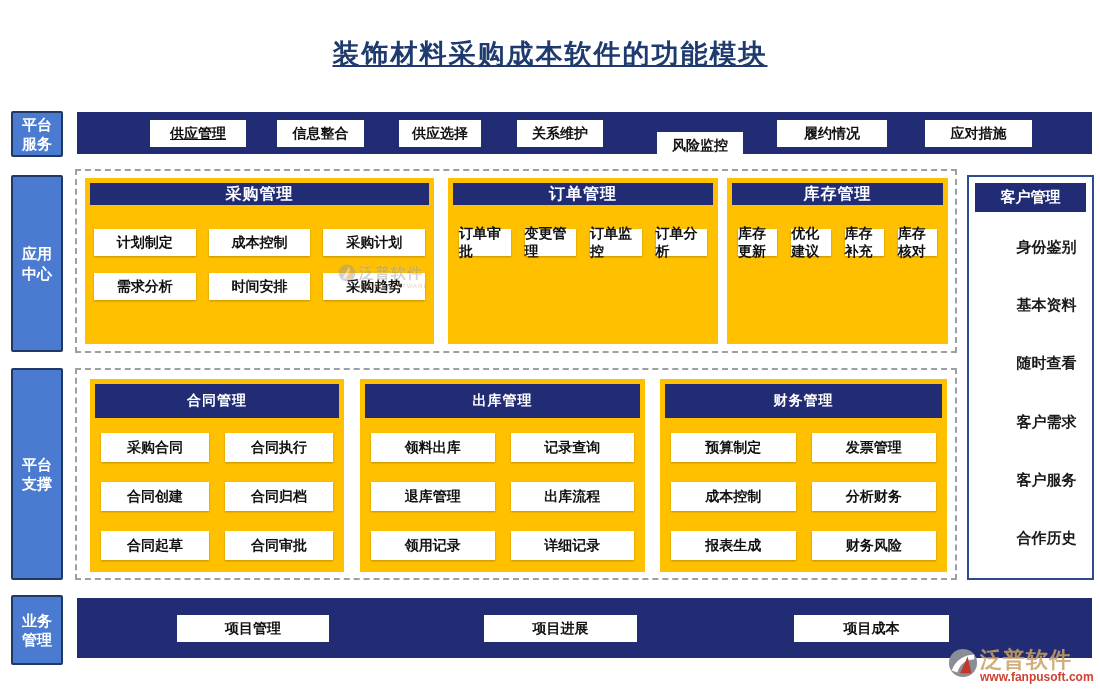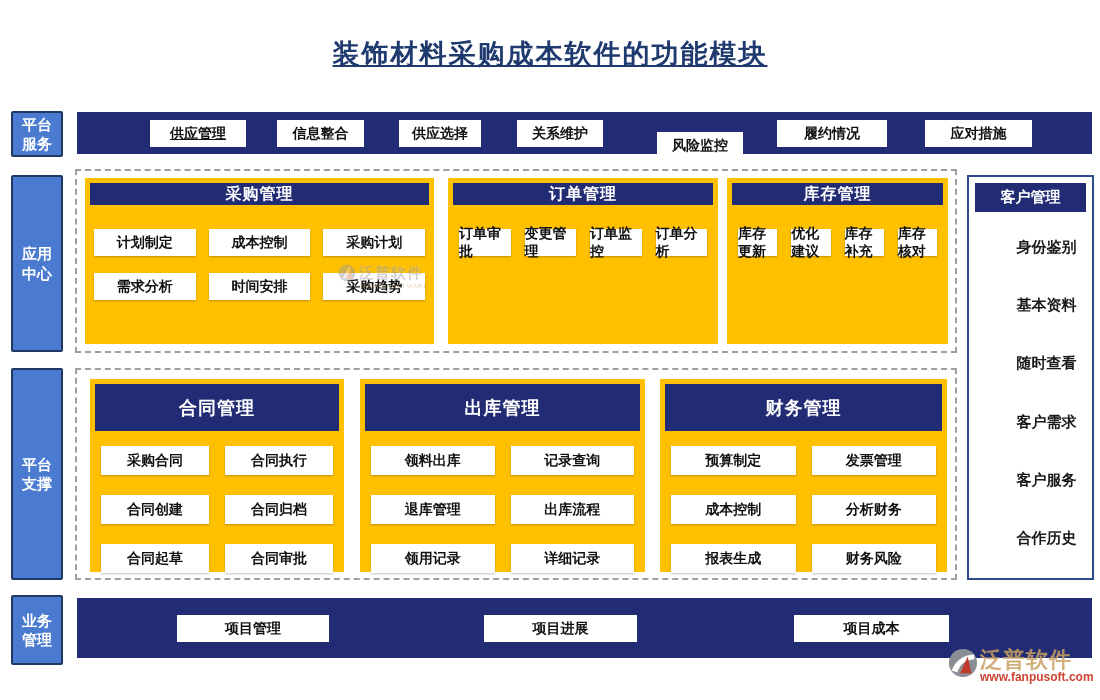--- a/index.html
+++ b/index.html
@@ -24,21 +24,21 @@
   .navy-bar{position:absolute;left:77px;width:1015px;background:var(--navy);}
   .bar-btn{position:absolute;height:27px;background:#fff;color:var(--button-text);
     font-size:14px;font-weight:700;display:flex;align-items:center;justify-content:center;}
 
   .dashed-container{position:absolute;left:75px;width:882px;border:2px dashed var(--dash-gray);}
 
   .panel{position:absolute;background:var(--gold);padding:5px 5px 0;}
   .panel-header{background:var(--navy);color:#fff;font-weight:700;display:flex;
     align-items:center;justify-content:center;letter-spacing:1px;}
   .hdr-lg{height:22px;font-size:16px;}
-  .hdr-sm{height:47px;font-size:18px;}
+  .hdr-sm{height:34px;font-size:14px;}
   .panel-items{display:grid;}
   .cols3{grid-template-columns:repeat(3,1fr);column-gap:13px;row-gap:17px;margin:24px 4px 0;}
   .cols2{grid-template-columns:repeat(4,1fr);column-gap:14px;row-gap:17px;margin:24px 6px 0;}
   .cols2b{grid-template-columns:repeat(2,1fr);column-gap:16px;row-gap:20px;margin:15px 6px 0;}
   .item-btn{height:27px;background:#fff;color:var(--button-text);font-size:14px;font-weight:700;
     display:flex;align-items:center;justify-content:center;box-shadow:0 1px 2px rgba(0,0,0,.25);}
   .cols2b .item-btn{height:29px;}
 
   .customer-panel{position:absolute;left:967px;top:175px;width:127px;height:405px;
     background:#fff;border:2px solid var(--panel-border-blue);display:flex;flex-direction:column;}

